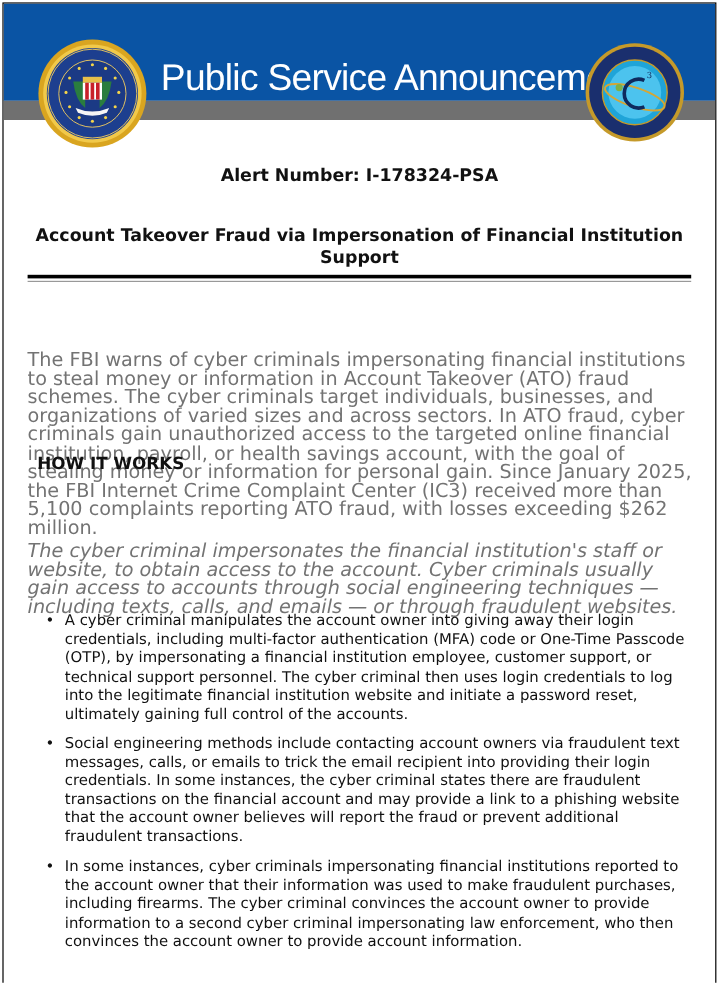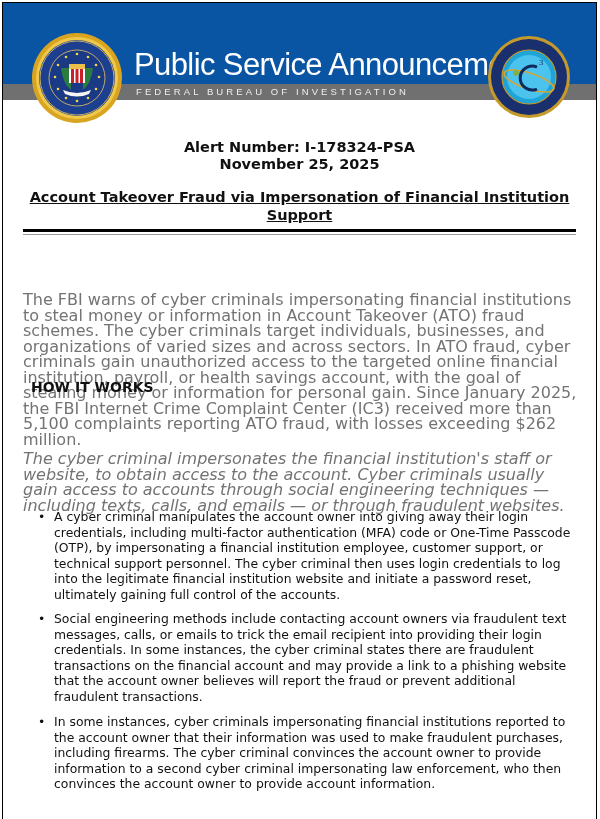--- a/index.html
+++ b/index.html
@@ -14,21 +14,21 @@
                   font-size: 31px; color: #fff; letter-spacing: -0.6px; white-space: nowrap; line-height: 36px; }
   .banner-sub { position: absolute; left: 133px; top: 83px; font-family: "Liberation Sans", sans-serif;
                 font-size: 9.5px; letter-spacing: 3.1px; color: #f0f0f0; white-space: nowrap; line-height: 12px; }
   .seal { position: absolute; }
   .seal-fbi { left: 28px; top: 29px; width: 92px; height: 92px; }
   .seal-ic3 { left: 484px; top: 32px; width: 84px; height: 84px; }
 
   .head { position: absolute; left: 0; width: 593px; text-align: center; font-weight: bold; }
   .alert { top: 136px; font-size: 14.5px; line-height: 17px; }
   .date { top: 153px; font-size: 14.5px; line-height: 17px; }
-  .doc-title { top: 185px; font-size: 14.5px; line-height: 18px; padding: 0 20px; box-sizing: border-box; text-decoration: underline; }
+  .doc-title { top: 185px; font-size: 14.5px; line-height: 18px; padding: 0 20px; box-sizing: border-box; }
 
   .rule-thick { position: absolute; left: 20px; top: 226px; width: 553px; height: 3px; background: #000; }
   .rule-thin { position: absolute; left: 20px; top: 231px; width: 553px; height: 1px; background: #999; }
 
   .txt { position: absolute; left: 20px; width: 560px; font-size: 16px; line-height: 15.5px; color: #737373; margin-top: 44px; }
   .p-intro { top: 245px; }
   .h-how { position: absolute; left: 28px; top: 376px; font-size: 14px; font-weight: bold; }
   .p-how { top: 404px; font-style: italic; }
   .h-social { position: absolute; left: 20px; top: 478px; font-size: 13px; font-weight: bold; }
   .bullets { position: absolute; left: 20px; width: 560px; margin: 0; padding: 0; list-style: none; }
@@ -70,37 +70,35 @@
       <path d="M62 36 Q60 52 52 58 L52 36 Z" fill="#2a7d3f"></path>
       <rect x="38" y="32" width="16" height="5" fill="#e8c04a"></rect>
       <rect x="38" y="37" width="16" height="14" fill="#fff"></rect>
       <rect x="40" y="37" width="3" height="14" fill="#c8202a"></rect>
       <rect x="44.5" y="37" width="3" height="14" fill="#c8202a"></rect>
       <rect x="49" y="37" width="3" height="14" fill="#c8202a"></rect>
       <path d="M32 58 Q46 64 60 58 L58 62 Q46 67 34 62 Z" fill="#f5f5f5"></path>
     </svg>
 
     <div class="banner-title">Public Service Announcement</div>
-    <div class="banner-sub">FEDERAL BUREAU OF INVESTIGATION</div>
 
     <svg class="seal seal-ic3" viewBox="0 0 84 84">
       <circle cx="42" cy="42" r="41" fill="#c59a2a"></circle>
       <circle cx="42" cy="42" r="38" fill="#1a2f6e"></circle>
       <circle cx="42" cy="42" r="27" fill="#1fa4d8"></circle>
       <circle cx="42" cy="42" r="22" fill="#4cc3ee"></circle>
       <circle cx="42" cy="42" r="27" fill="none" stroke="#c59a2a" stroke-width="1.2"></circle>
       <ellipse cx="42" cy="46" rx="26" ry="8" fill="none" stroke="#d4a636" stroke-width="1.6" transform="rotate(18 42 46)"></ellipse>
       <path d="M50 32 A12 12 0 1 0 50 54" fill="none" stroke="#0e2a5e" stroke-width="3"></path>
       <text x="52" y="30" font-size="7" fill="#0e2a5e" font-family="DejaVu Serif, serif">3</text>
       <circle cx="29" cy="38" r="3" fill="#7fb04a"></circle>
     </svg>
   </div>
 
   <div class="head alert">Alert Number: I-178324-PSA</div>
-  <div class="head date">November 25, 2025</div>
   <div class="head doc-title">Account Takeover Fraud via Impersonation of Financial Institution Support</div>
 
   <div class="rule-thick"></div>
   <div class="rule-thin"></div>
 
   <div class="txt p-intro">The FBI warns of cyber criminals impersonating financial institutions to steal money or information in Account Takeover (ATO) fraud schemes. The cyber criminals target individuals, businesses, and organizations of varied sizes and across sectors. In ATO fraud, cyber criminals gain unauthorized access to the targeted online financial institution, payroll, or health savings account, with the goal of stealing money or information for personal gain. Since January 2025, the FBI Internet Crime Complaint Center (IC3) received more than 5,100 complaints reporting ATO fraud, with losses exceeding $262 million.</div>
 
   <div class="h-how">HOW IT WORKS</div>
   <div class="txt p-how">The cyber criminal impersonates the financial institution's staff or website, to obtain access to the account. Cyber criminals usually gain access to accounts through social engineering techniques — including texts, calls, and emails — or through fraudulent websites.</div>
 

